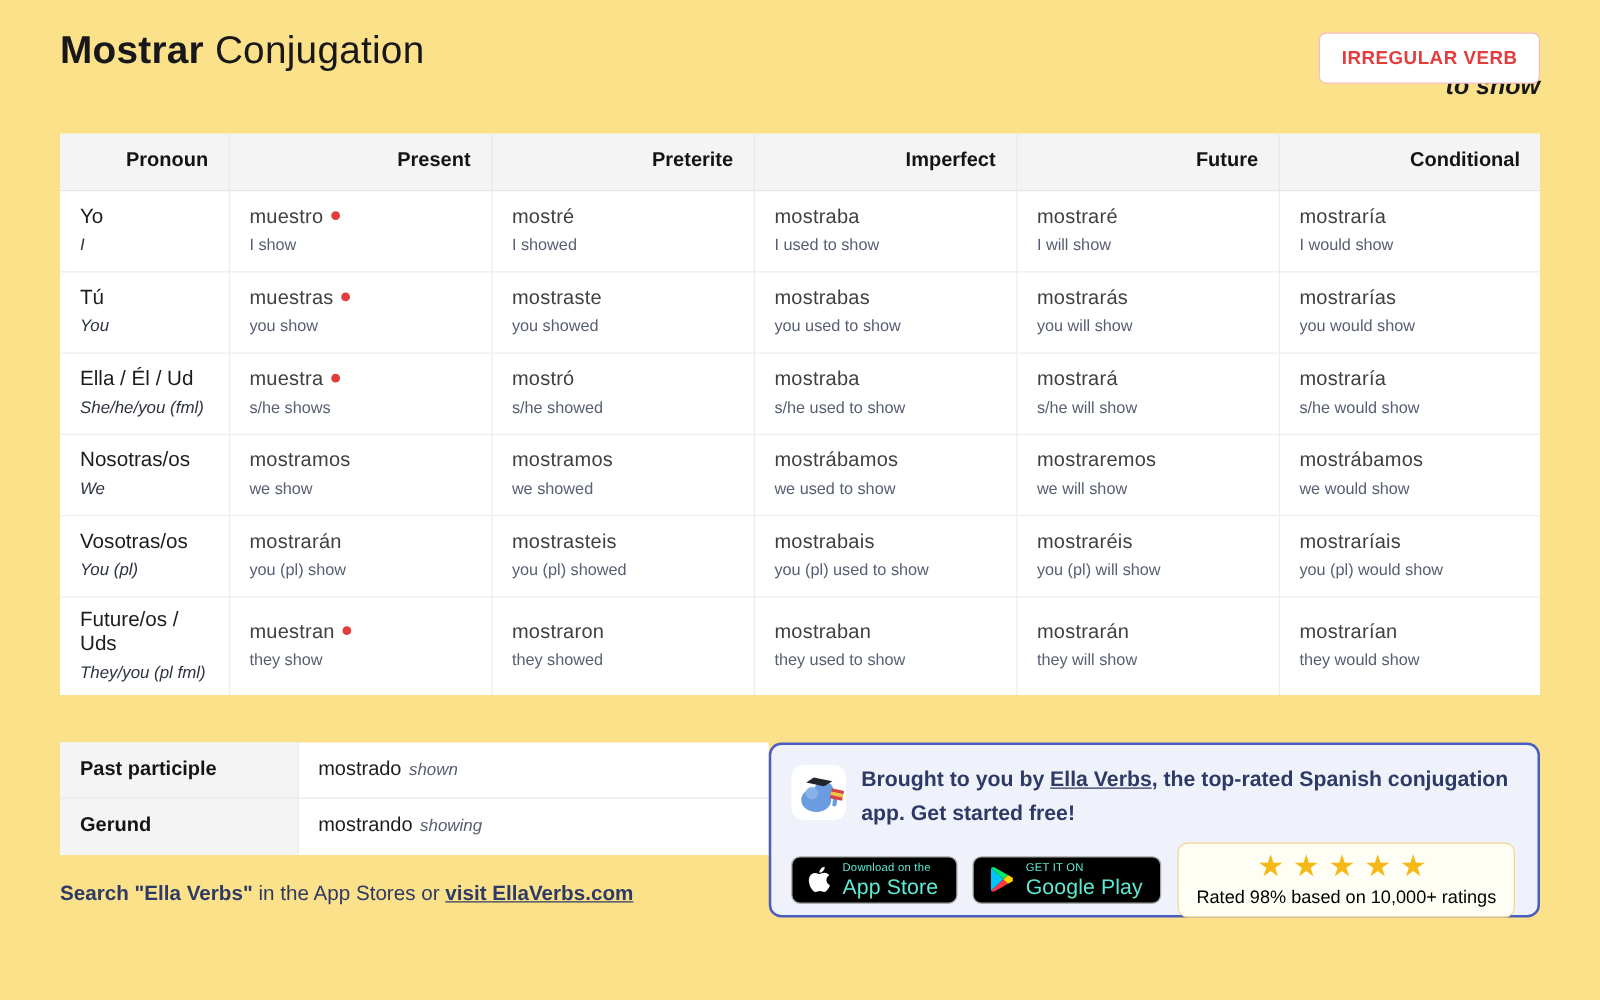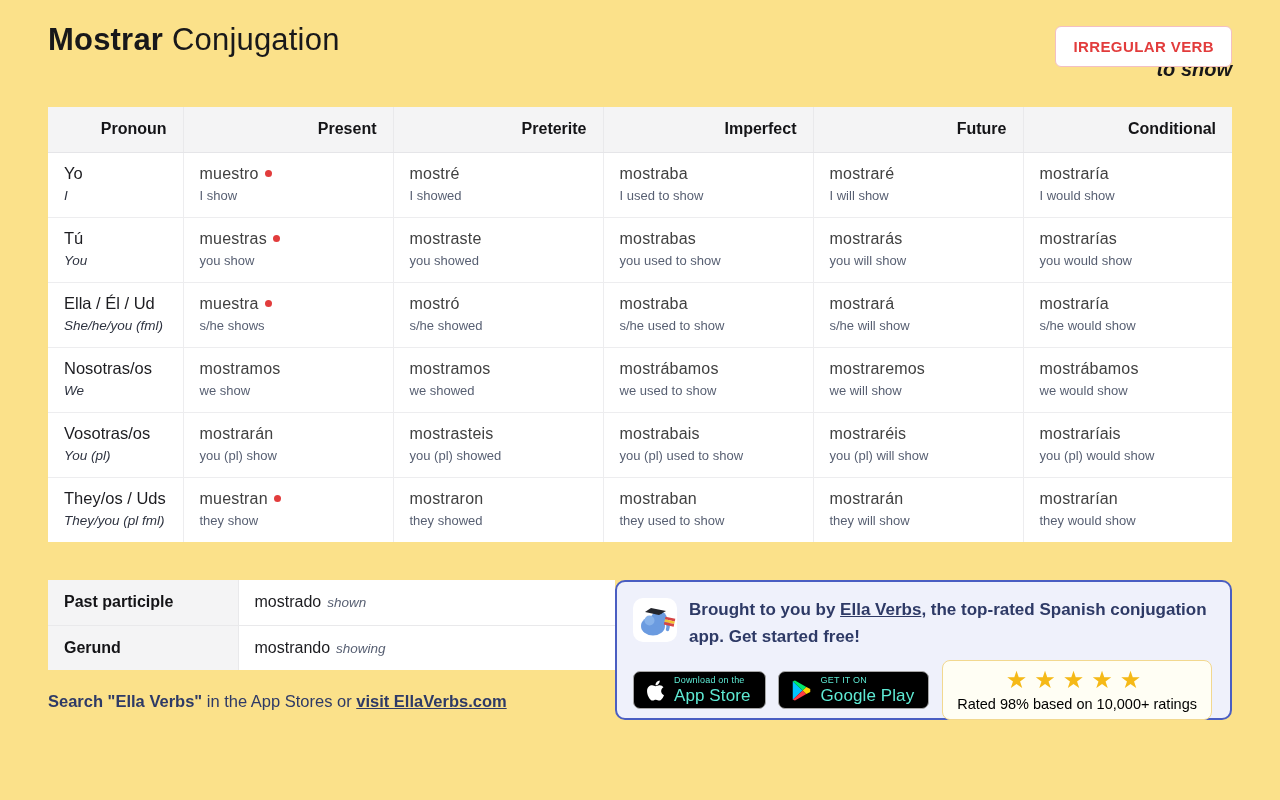--- a/index.html
+++ b/index.html
@@ -275,21 +275,21 @@
             <div class="word">mostraréis</div>
             <div class="translation">you (pl) will show</div>
           </td>
           <td>
             <div class="word">mostraríais</div>
             <div class="translation">you (pl) would show</div>
           </td>
         </tr>
         <tr>
           <td>
-            <div class="pronoun-word">They/os / Uds</div>
+            <div class="pronoun-word">Future/os / Uds</div>
             <div class="pronoun-note">They/you (pl fml)</div>
           </td>
           <td>
             <div class="word">muestran<span class="dot"></span></div>
             <div class="translation">they show</div>
           </td>
           <td>
             <div class="word">mostraron</div>
             <div class="translation">they showed</div>
           </td>

